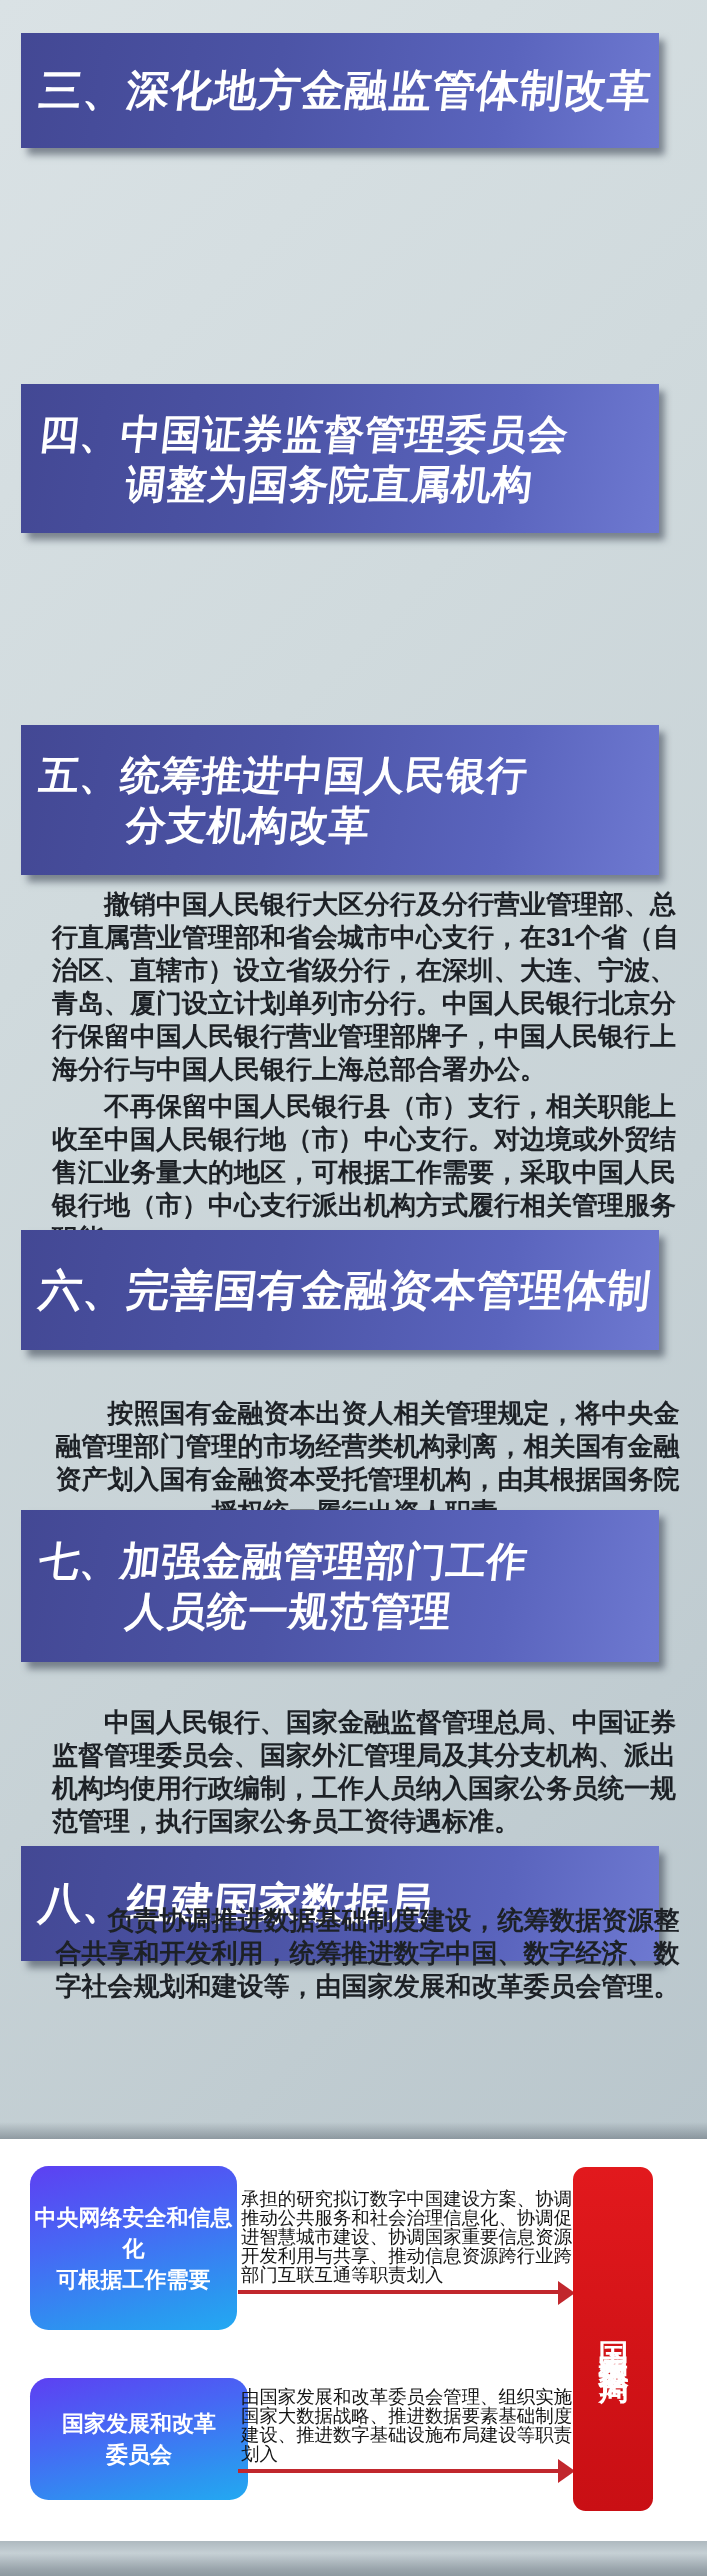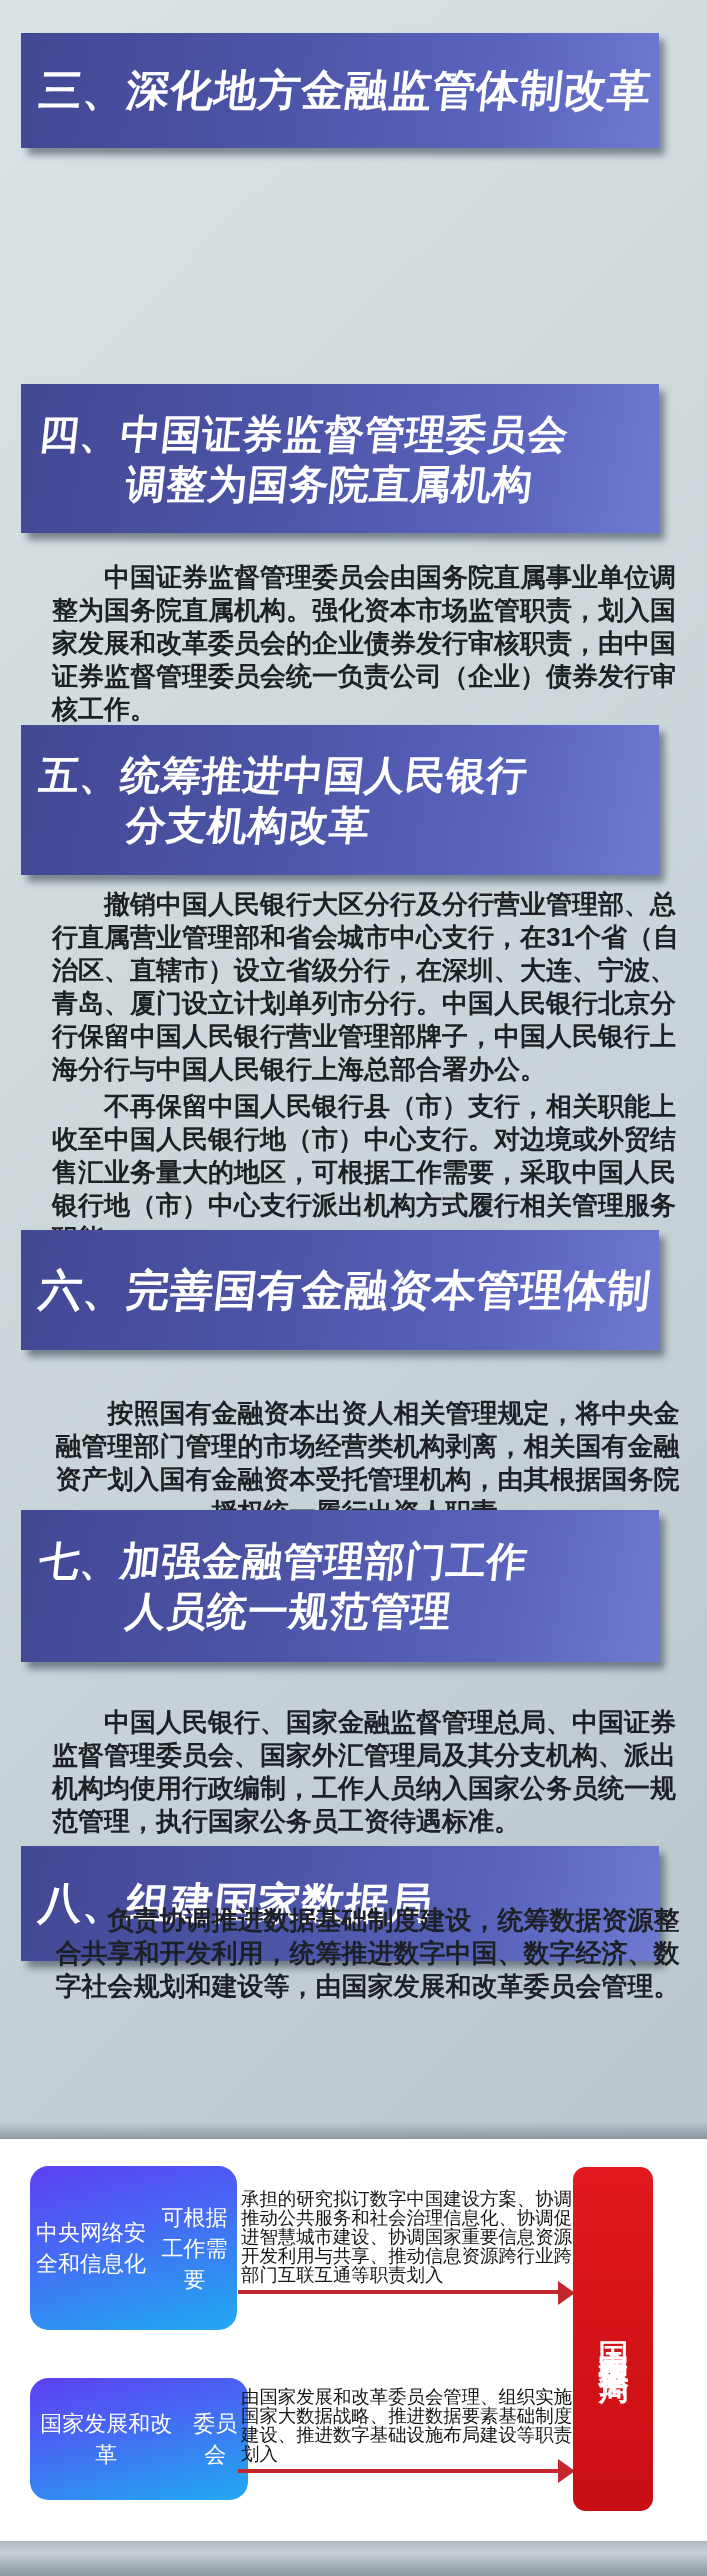--- a/index.html
+++ b/index.html
@@ -35,22 +35,22 @@
     position:absolute;left:52px;width:631px;
     font-size:26px;line-height:33px;color:#1d2126;font-weight:600;
   }
   .body-text p{margin:0;text-indent:2em;}
   .body-text p + p{margin-top:4.2px;}
   
   .panel{position:absolute;left:0;top:2139px;width:708px;height:402px;background:#ffffff;}
   .src-box{
     position:absolute;border-radius:18.4px;color:#ffffff;
     background:linear-gradient(165deg,#5d40f2 0%,#4767f4 40%,#2b97f0 82%,#23a9f2 100%);
-    display:flex;flex-direction:row;align-items:center;justify-content:center;
-    text-align:center;font-weight:400;font-size:22px;line-height:31px;
+    display:flex;flex-direction:column;align-items:center;justify-content:center;
+    text-align:center;font-weight:700;font-size:22px;line-height:31px;
   }
   .src-box.b1{left:30px;top:27px;width:207px;height:164px;}
   .src-box.b2{left:30px;top:239px;width:218px;height:122px;}
   .duty{
     position:absolute;left:241px;width:338px;
     font-size:18.4px;line-height:19px;color:#141414;font-weight:400;text-align:left;
   }
   .duty.d1{top:50px;}
   .duty.d2{top:248px;}
   .arrow-shaft{position:absolute;left:238px;width:320px;height:3.5px;background:#c1272d;}
@@ -85,23 +85,20 @@
 <div id="page">
   <div class="bg-main"></div>
 
   <div class="banner one" style="top:33px;height:115px;">
     <div class="bl">三、深化地方金融监管体制改革</div>
   </div>
 
   <div class="banner" style="top:384px;height:149px;">
     <div class="bl">四、中国证券监督管理委员会</div>
     <div class="bl bl2">调整为国务院直属机构</div>
-  </div>
-  <div class="body-text" style="top:561px;">
-    <p>中国证券监督管理委员会由国务院直属事业单位调整为国务院直属机构。强化资本市场监管职责，划入国家发展和改革委员会的企业债券发行审核职责，由中国证券监督管理委员会统一负责公司（企业）债券发行审核工作。</p>
   </div>
 
   <div class="banner" style="top:725px;height:150px;">
     <div class="bl">五、统筹推进中国人民银行</div>
     <div class="bl bl2">分支机构改革</div>
   </div>
   <div class="body-text" style="top:888px;">
     <p>撤销中国人民银行大区分行及分行营业管理部、总行直属营业管理部和省会城市中心支行，在31个省（自治区、直辖市）设立省级分行，在深圳、大连、宁波、青岛、厦门设立计划单列市分行。中国人民银行北京分行保留中国人民银行营业管理部牌子，中国人民银行上海分行与中国人民银行上海总部合署办公。</p>
     <p>不再保留中国人民银行县（市）支行，相关职能上收至中国人民银行地（市）中心支行。对边境或外贸结售汇业务量大的地区，可根据工作需要，采取中国人民银行地（市）中心支行派出机构方式履行相关管理服务职能。</p>
   </div>

